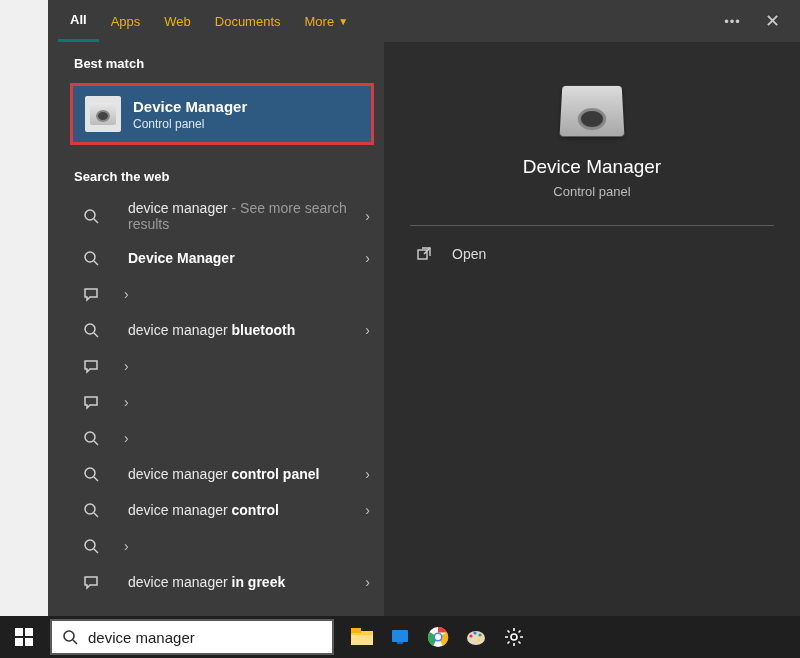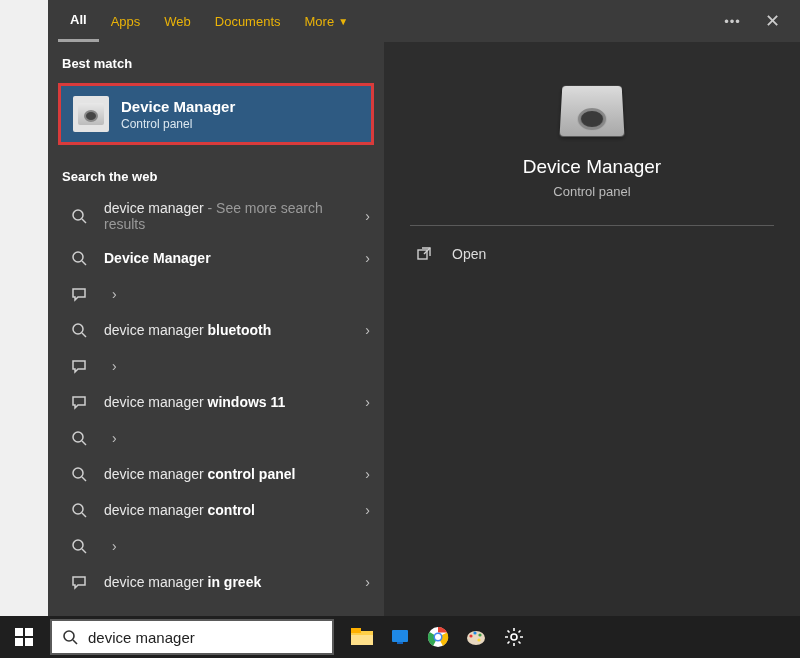--- a/index.html
+++ b/index.html
@@ -9,50 +9,50 @@
     position: absolute; top: 0; left: 48px; right: 0; bottom: 42px;
     background: #3b3b3b; display: flex; flex-direction: column;
   }
 
   
   .tabbar {
     display: flex; align-items: center; height: 42px;
     padding: 0 10px; color: #ddd; font-size: 13px;
   }
   .tabbar .tab { padding: 0 12px; height: 100%; display: flex; align-items: center; cursor: pointer; color: #eab308; }
-  .tabbar .tab.active { color: #fff; border-bottom: 3px solid #a3a3a3; font-weight: 600; }
+  .tabbar .tab.active { color: #fff; border-bottom: 3px solid #0f766e; font-weight: 600; }
   .tabbar .tab .chev { margin-left: 4px; font-size: 10px; }
   .tabbar .spacer { flex: 1; }
   .tabbar .ellipsis { color: #ccc; padding: 0 14px; cursor: pointer; letter-spacing: 1px; }
   .tabbar .close { color: #ccc; padding: 0 10px; cursor: pointer; font-size: 18px; }
 
   .cols { flex: 1; display: flex; min-height: 0; }
 
   
-  .left { width: 336px; overflow-y: auto; padding: 0 0 8px 0; }
+  .left { width: 336px; overflow-y: auto; padding: 0 0 8px 12px; }
   .section-label { color: #fff; font-size: 13px; font-weight: 600; padding: 14px 14px 8px; }
   .section-label.dim { font-weight: 600; }
 
   .best-match {
     display: flex; align-items: center; padding: 10px 12px; margin: 4px 10px 10px;
     background: #2e5a82; border: 3px solid #d93b3b; cursor: pointer;
   }
   .best-match .icon-box {
     width: 36px; height: 36px; background: #e4e4e4; border-radius: 2px;
     display: flex; align-items: center; justify-content: center; margin-right: 12px;
   }
   .best-match .title { color: #fff; font-size: 15px; font-weight: 600; }
   .best-match .subtitle { color: #dbe7f0; font-size: 12px; margin-top: 2px; }
 
   .result-row {
     display: flex; align-items: center; padding: 8px 14px 8px 20px;
     color: #e8e8e8; font-size: 14px; cursor: pointer; min-height: 36px;
   }
   .result-row .ricon { width: 22px; display: flex; align-items: center; justify-content: center; margin-right: 14px; color: #d0d0d0; }
-  .result-row .rtxt { flex: 1; color: #e8e8e8; }
+  .result-row .rtxt { flex: 1; color: #e8e8e8; margin-left: 12px; }
   .result-row .rtxt .bold { font-weight: 600; color: #fff; }
   .result-row .rtxt .muted { color: #9a9a9a; }
   .result-row .rarrow { color: #c0c0c0; font-size: 14px; padding-left: 8px; }
 
   
   .right { flex: 1; background: #2d2d2d; display: flex; flex-direction: column; padding: 18px 26px; }
   .preview-icon {
     width: 62px; height: 52px; margin: 24px auto 10px;
     background: linear-gradient(#dcdcdc,#a8a8a8); border-radius: 4px;
     position: relative; box-shadow: 0 2px 4px rgba(0,0,0,.4);
@@ -182,21 +182,20 @@
               </svg>
             </span>
             <span class="rarrow">›</span>
           </div>
           <div class="result-row">
             <span class="ricon">
               <svg width="16" height="16" viewBox="0 0 16 16" fill="none" stroke="currentColor" stroke-width="1.5">
                 <path d="M2 3h12v8H7l-3 3v-3H2z"></path>
               </svg>
             </span>
-            <span class="rtxt"><span>device manager </span><span class="bold">windows 11</span><span class=""></span></span>
             <span class="rarrow">›</span>
           </div>
           <div class="result-row">
             <span class="ricon">
               <svg width="16" height="16" viewBox="0 0 16 16" fill="none" stroke="currentColor" stroke-width="1.5">
                 <circle cx="7" cy="7" r="5"></circle>
                 <path d="M11 11l4 4"></path>
               </svg>
             </span>
             <span class="rarrow">›</span>

